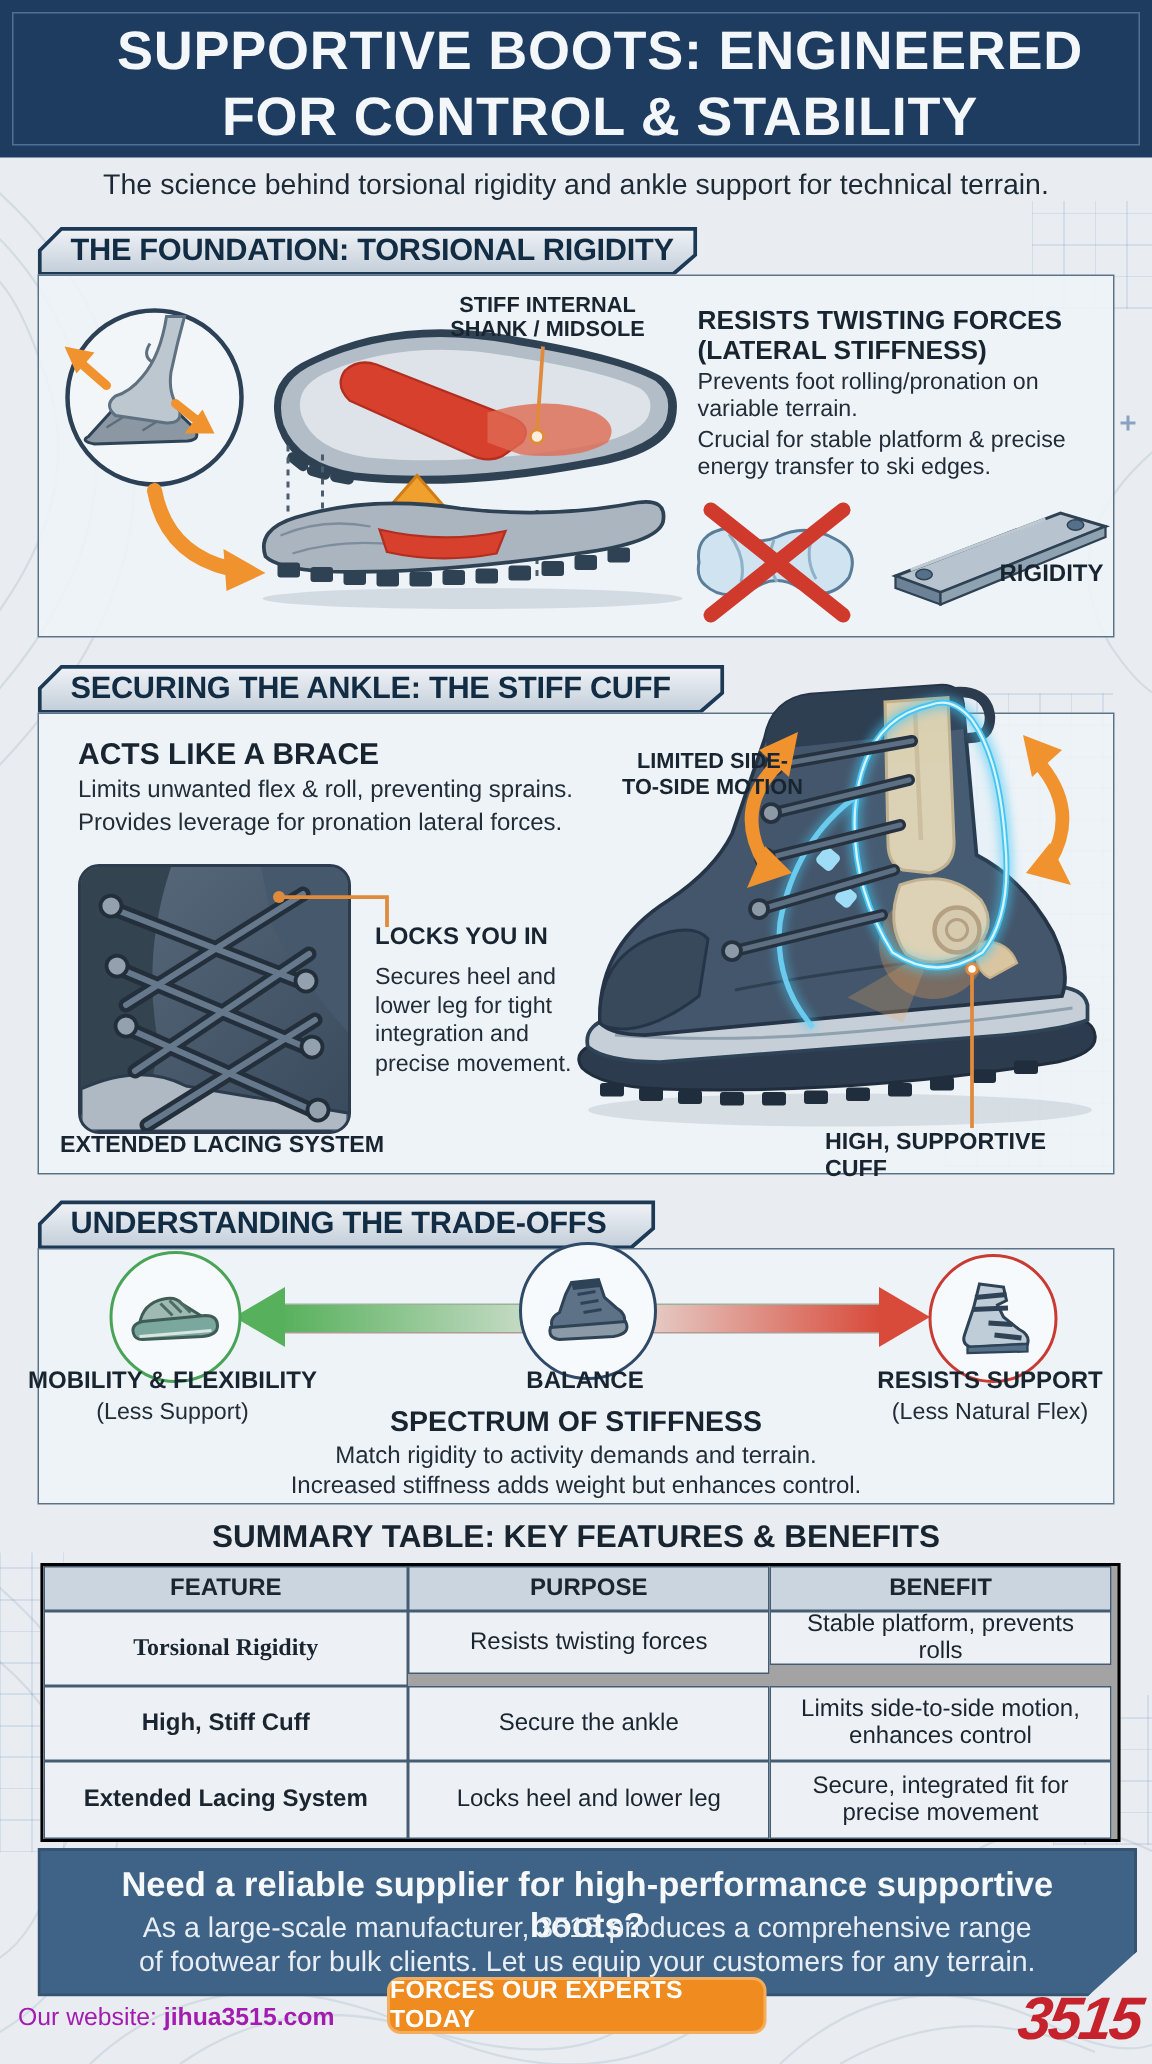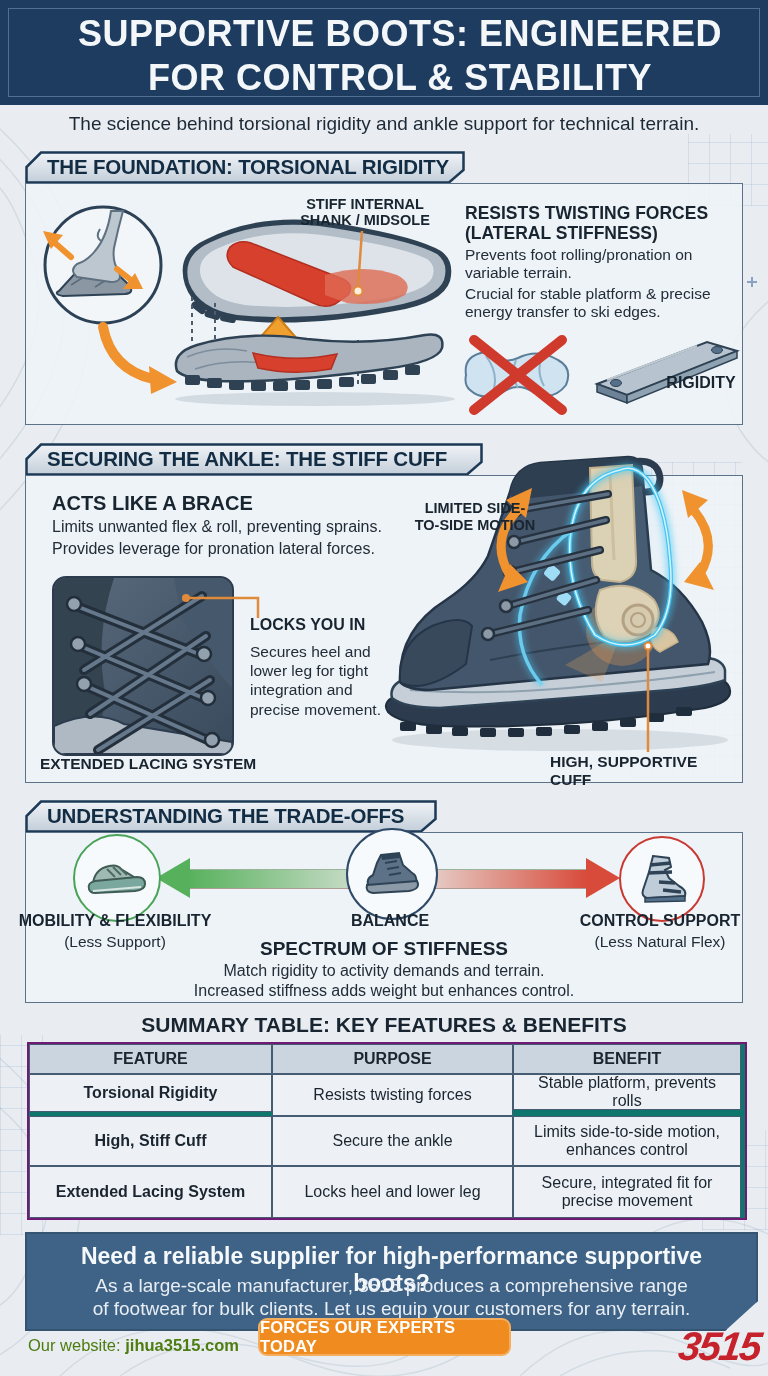--- a/index.html
+++ b/index.html
@@ -18,21 +18,21 @@
     font-size:36px;line-height:1.23;font-weight:800;letter-spacing:.5px;padding-left:32px;}
   .subtitle{left:0;top:113px;width:768px;text-align:center;color:#1d2935;font-size:19px;}
   
   .banner{height:33px;}
   .banner svg{position:absolute;left:0;top:0;width:100%;height:100%;}
   .banner span{position:absolute;left:22px;top:4px;font-weight:800;font-size:20.5px;color:#122c44;letter-spacing:-.2px;}
   .panel{background:rgba(238,243,247,.9);border:1.5px solid #5c7288;}
   .h-bold{font-weight:800;color:#18242f;}
   .body-txt{color:#222d38;}
   
-  .tbl{display:grid;grid-template-columns:243px 241px 228px;border:2px solid #701a75;background:#0f766e;}
+  .tbl{display:grid;grid-template-columns:243px 241px 228px;border:2px solid #000000;background:#a3a3a3;}
   .tbl .cell{border:1px solid #465c73;display:flex;align-items:center;justify-content:center;
     text-align:center;font-size:16px;color:#1a2530;padding:2px 8px;box-sizing:border-box;line-height:1.15;}
   .tbl .th{background:#cbd5df;font-weight:800;height:30px;}
   .tbl .feat{font-weight:800;}
   .tbl .td{background:#edf1f5;}
   
   .cta-panel{left:25px;top:1232px;width:733px;height:99px;background:#3f6386;border:2px solid #355472;
     clip-path:polygon(0 0,100% 0,100% calc(100% - 30px),calc(100% - 33px) 100%,0 100%);box-sizing:border-box;}
   .cta-btn{left:258px;top:1318px;width:253px;height:38px;background:#f08c1f;border:2px solid #f4ad5c;
     border-radius:9px;color:#fff;font-weight:800;font-size:16.5px;display:flex;align-items:center;
@@ -365,52 +365,52 @@
     <svg width="54" height="54" viewBox="0 0 54 54">
       <path d="M18 4 L34 6 L36 15 L30 18 L34 26 L44 34 Q52 38 50 44 L12 46 Q6 44 8 38 L14 20 Z" fill="#bfcdd9" stroke="#2e4356" stroke-width="2"></path>
       <path d="M15 13 L36 11 M13 21 L37 20 M24 30 L40 31 M28 38 L46 40" stroke="#2e4356" stroke-width="3.5"></path>
       <path d="M10 46 L50 44 L50 49 L10 50 Z" fill="#55708a" stroke="#2e4356" stroke-width="1.5"></path>
     </svg>
   </div>
 
   <div class="abs lbl-bold ctr" style="left:15px;top:912px;width:200px;font-size:16px;">MOBILITY &amp; FLEXIBILITY</div>
   <div class="abs body-txt ctr" style="left:15px;top:933px;width:200px;font-size:15.5px;">(Less Support)</div>
   <div class="abs lbl-bold ctr" style="left:290px;top:912px;width:200px;font-size:16px;">BALANCE</div>
-  <div class="abs lbl-bold ctr" style="left:560px;top:912px;width:200px;font-size:16px;">CONTROL SUPPORT</div>
+  <div class="abs lbl-bold ctr" style="left:560px;top:912px;width:200px;font-size:16px;">RESISTS SUPPORT</div>
   <div class="abs body-txt ctr" style="left:560px;top:933px;width:200px;font-size:15.5px;">(Less Natural Flex)</div>
   <div class="abs h-bold ctr" style="left:184px;top:938px;width:400px;font-size:19px;">SPECTRUM OF STIFFNESS</div>
   <div class="abs body-txt ctr" style="left:134px;top:962px;width:500px;font-size:16px;">Match rigidity to activity demands and terrain.</div>
   <div class="abs body-txt ctr" style="left:134px;top:982px;width:500px;font-size:16px;">Increased stiffness adds weight but enhances control.</div>
 
   <div class="abs h-bold ctr" style="left:0;top:1013px;width:768px;font-size:21px;">SUMMARY TABLE: KEY FEATURES &amp; BENEFITS</div>
 
   <div class="abs tbl" style="left:27px;top:1042px;width:716px;">
     <div class="cell th">FEATURE</div>
     <div class="cell th">PURPOSE</div>
     <div class="cell th">BENEFIT</div>
 
-    <div class="cell td feat" style="height:38px;">Torsional Rigidity</div>
+    <div class="cell td feat" style="height:50px;font-family:Liberation Serif, serif;">Torsional Rigidity</div>
     <div class="cell td" style="height:42px;">Resists twisting forces</div>
     <div class="cell td" style="height:36px;">Stable platform, prevents rolls</div>
 
     <div class="cell td feat" style="height:50px;">High, Stiff Cuff</div>
     <div class="cell td" style="height:50px;">Secure the ankle</div>
     <div class="cell td" style="height:50px;">Limits side-to-side motion, enhances control</div>
 
     <div class="cell td feat" style="height:52px;">Extended Lacing System</div>
     <div class="cell td" style="height:52px;">Locks heel and lower leg</div>
     <div class="cell td" style="height:52px;">Secure, integrated fit for precise movement</div>
   </div>
 
   <div class="abs cta-panel"></div>
   <div class="abs ctr" style="left:45px;top:1243px;width:693px;font-size:23px;font-weight:800;color:#f6f9fb;">Need a reliable supplier for high-performance supportive boots?</div>
   <div class="abs ctr" style="left:85px;top:1274px;width:613px;font-size:19px;line-height:1.22;color:#e8eef4;">As a large-scale manufacturer, 3515 produces a comprehensive range of footwear for bulk clients. Let us equip your customers for any terrain.</div>
 
   <div class="abs cta-btn">FORCES OUR EXPERTS TODAY</div>
 
-  <div class="abs" style="left:28px;top:1336px;font-size:16.5px;color:#4d7c0f;">
+  <div class="abs" style="left:12px;top:1336px;font-size:16.5px;color:#a21caf;">
     <span>Our website:</span>
     <span style="font-weight:800;">jihua3515.com</span>
   </div>
 
   <div class="abs logo3515">3515</div>
 
 </div>
 
 </body></html>

